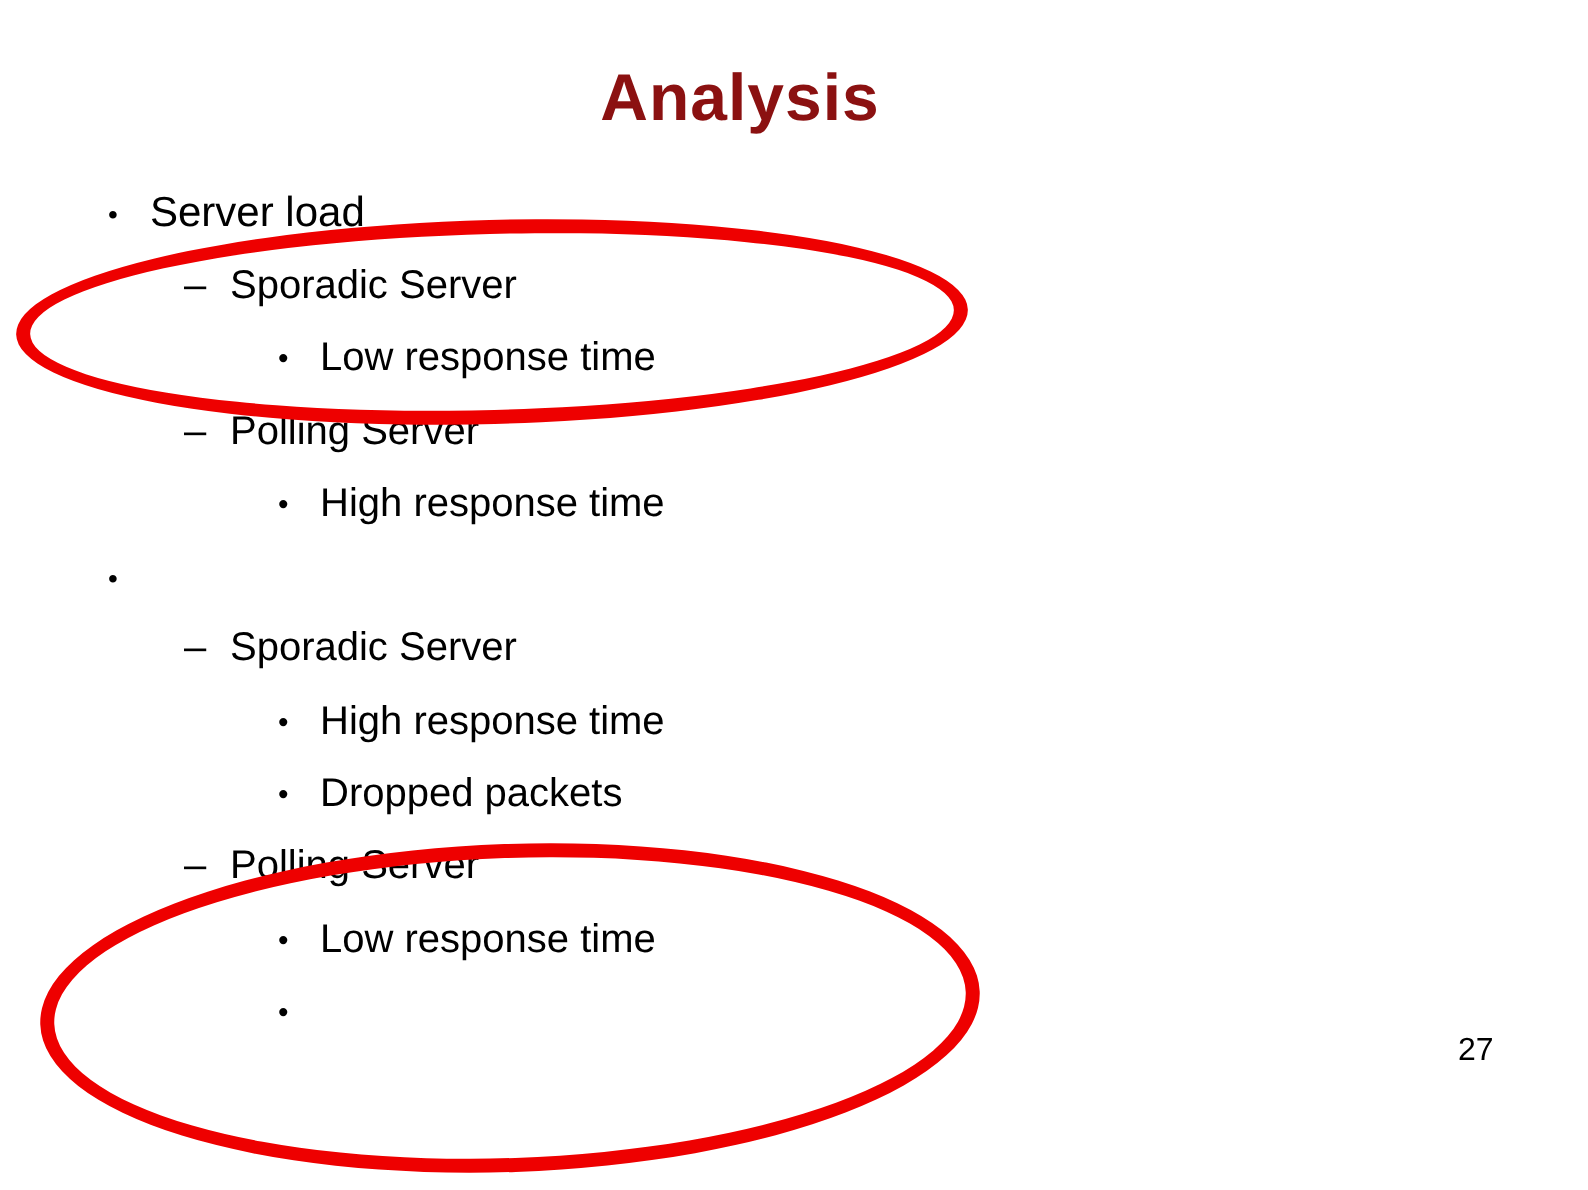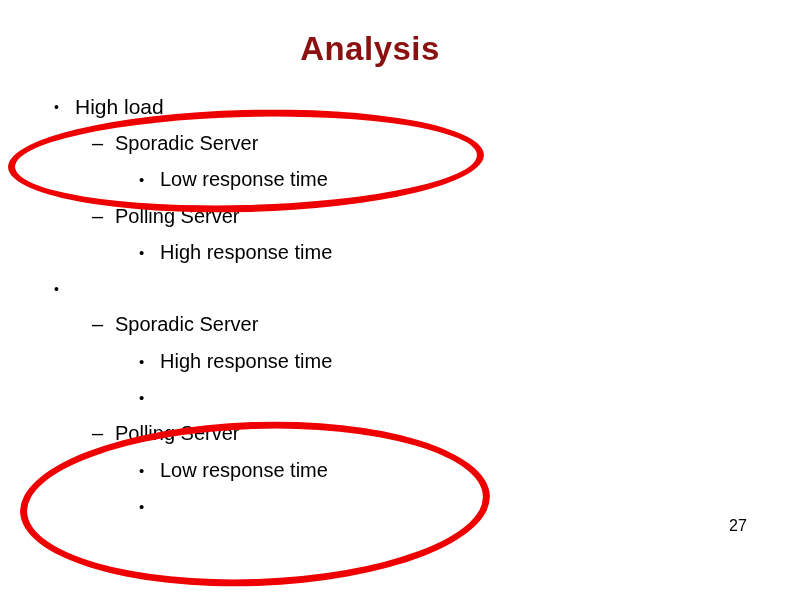--- a/index.html
+++ b/index.html
@@ -83,21 +83,21 @@
 </head>
 <body>
 
 <div class="slide">
 
   <div class="title">Analysis</div>
 
   <div class="content">
     <div class="row lvl1">
       <span class="marker">•</span>
-      <span>High load</span>
+      <span>Server load</span>
     </div>
     <div class="row lvl2">
       <span class="marker">–</span>
       <span>Sporadic Server</span>
     </div>
     <div class="row lvl3">
       <span class="marker">•</span>
       <span>Low response time</span>
     </div>
     <div class="row lvl2">
@@ -114,20 +114,21 @@
     <div class="row lvl2">
       <span class="marker">–</span>
       <span>Sporadic Server</span>
     </div>
     <div class="row lvl3">
       <span class="marker">•</span>
       <span>High response time</span>
     </div>
     <div class="row lvl3">
       <span class="marker">•</span>
+      <span>Dropped packets</span>
     </div>
     <div class="row lvl2">
       <span class="marker">–</span>
       <span>Polling Server</span>
     </div>
     <div class="row lvl3">
       <span class="marker">•</span>
       <span>Low response time</span>
     </div>
     <div class="row lvl3">

